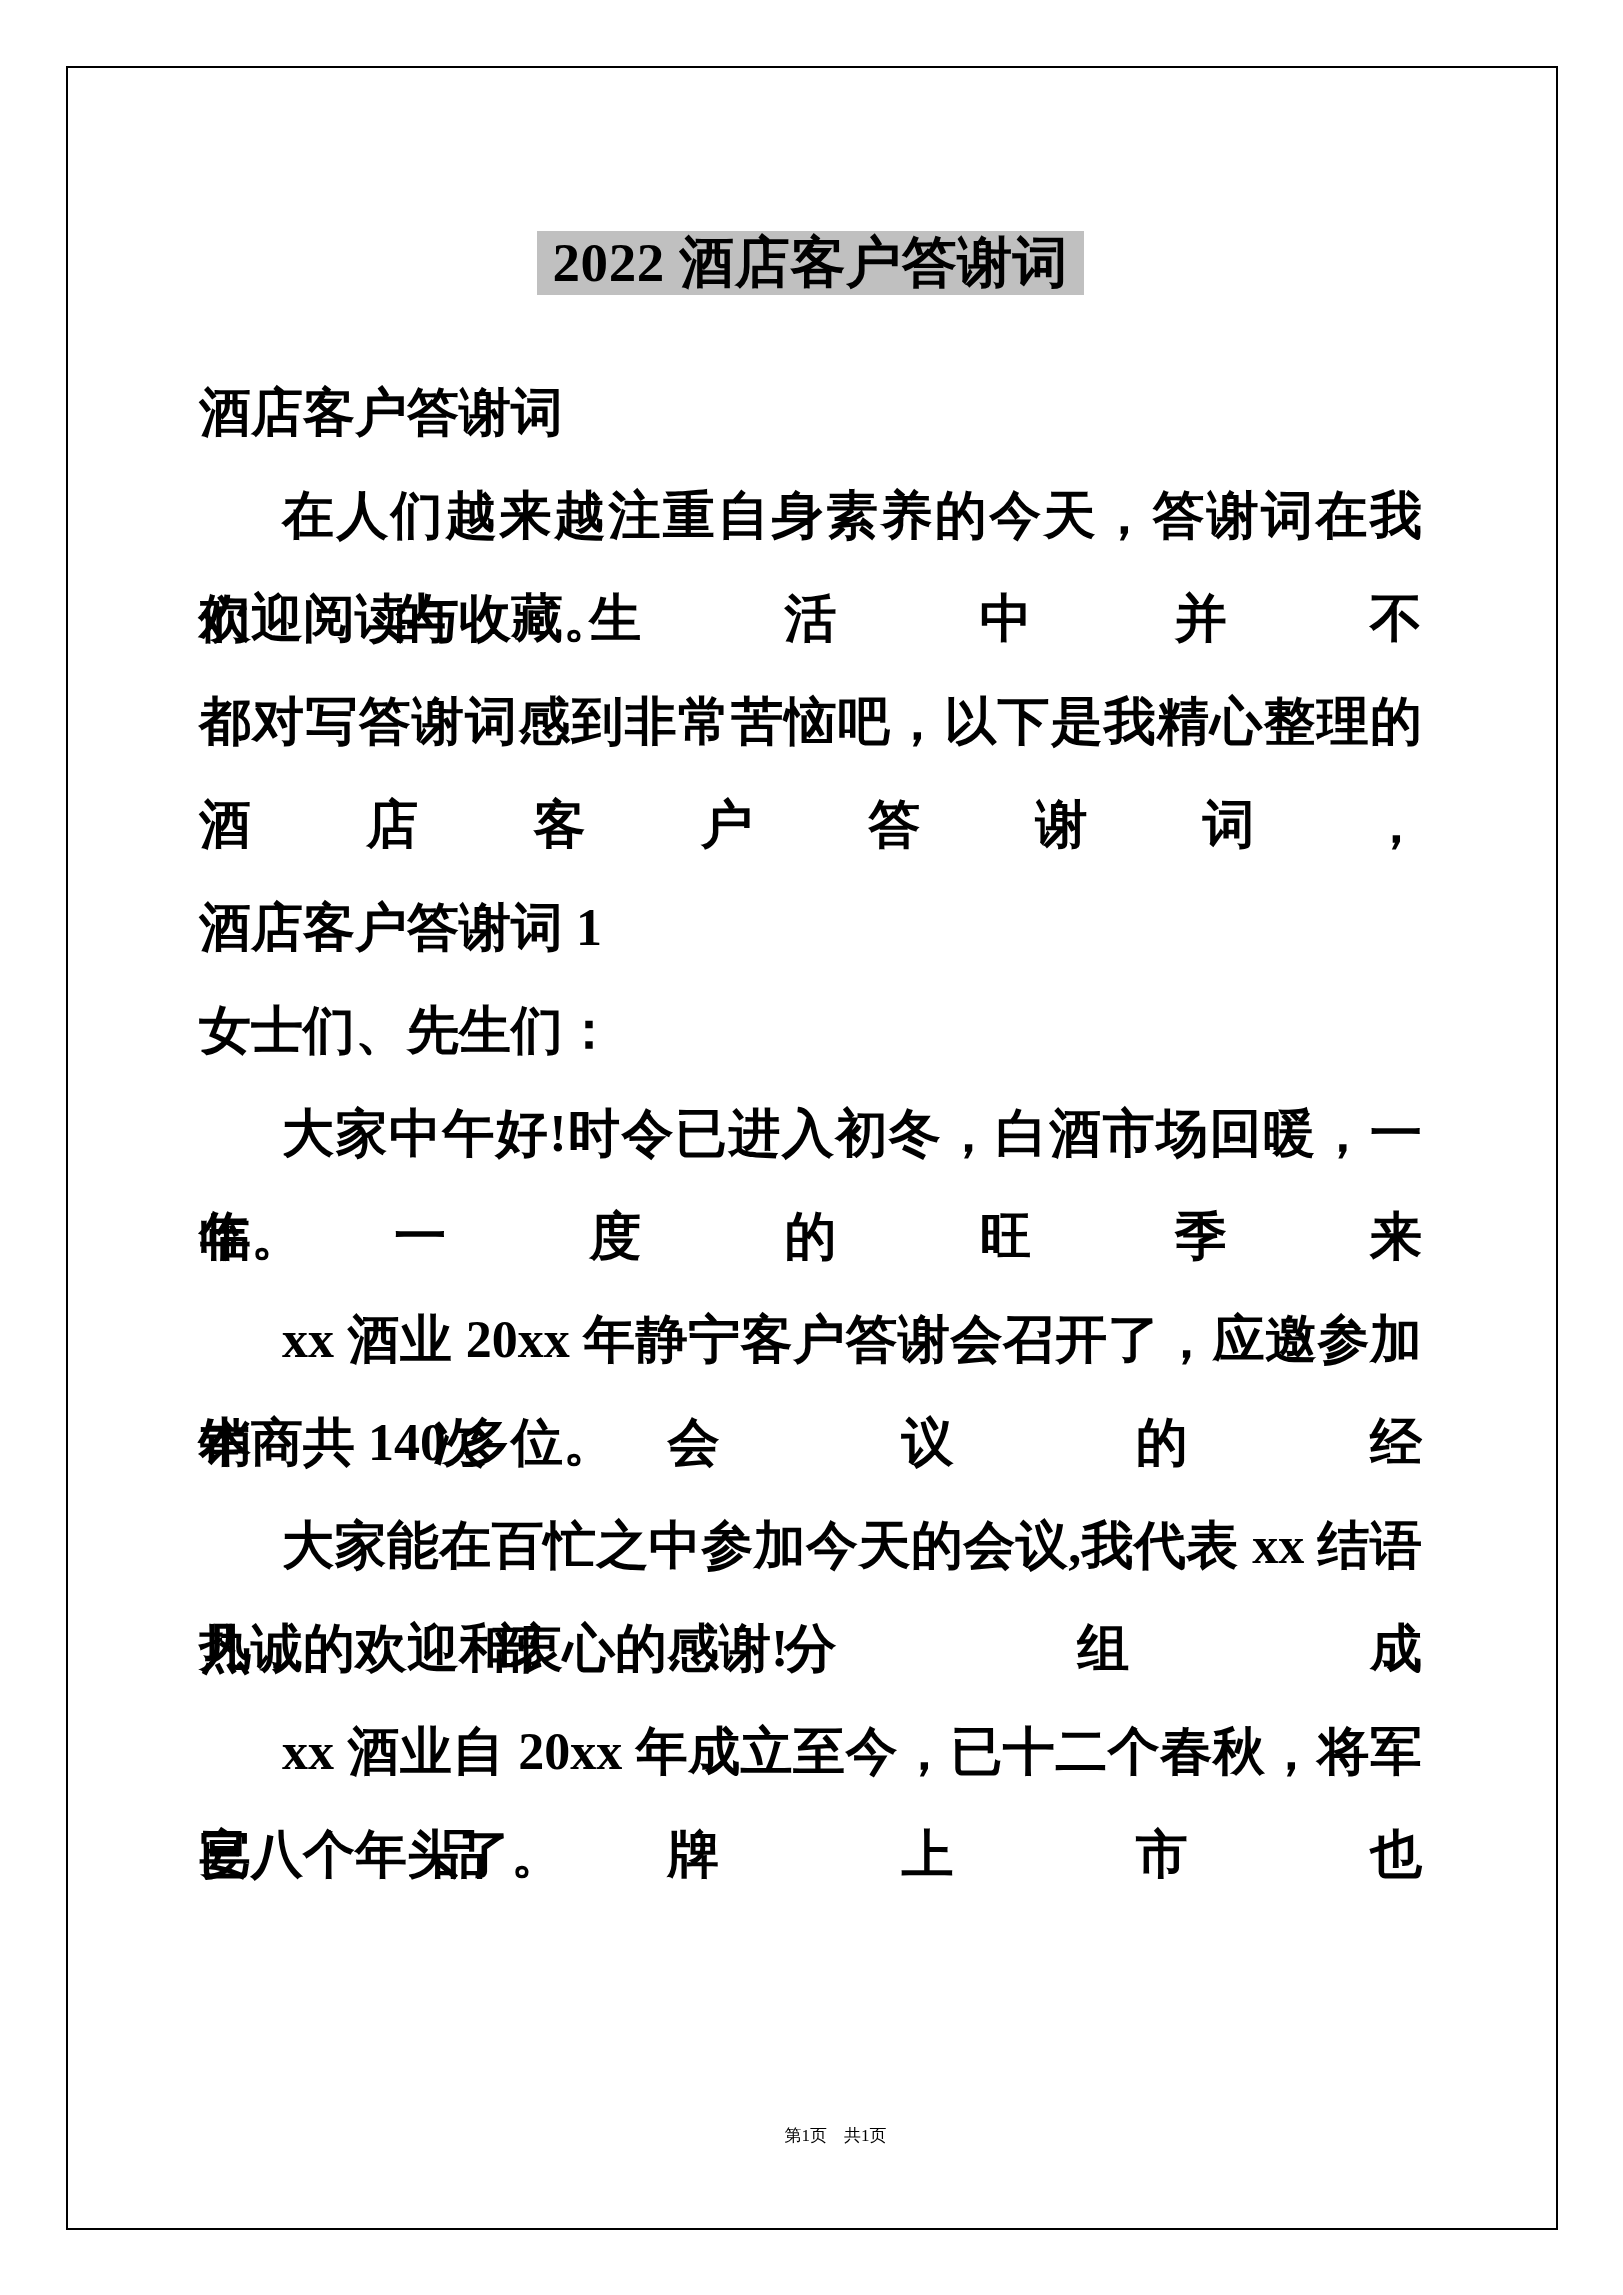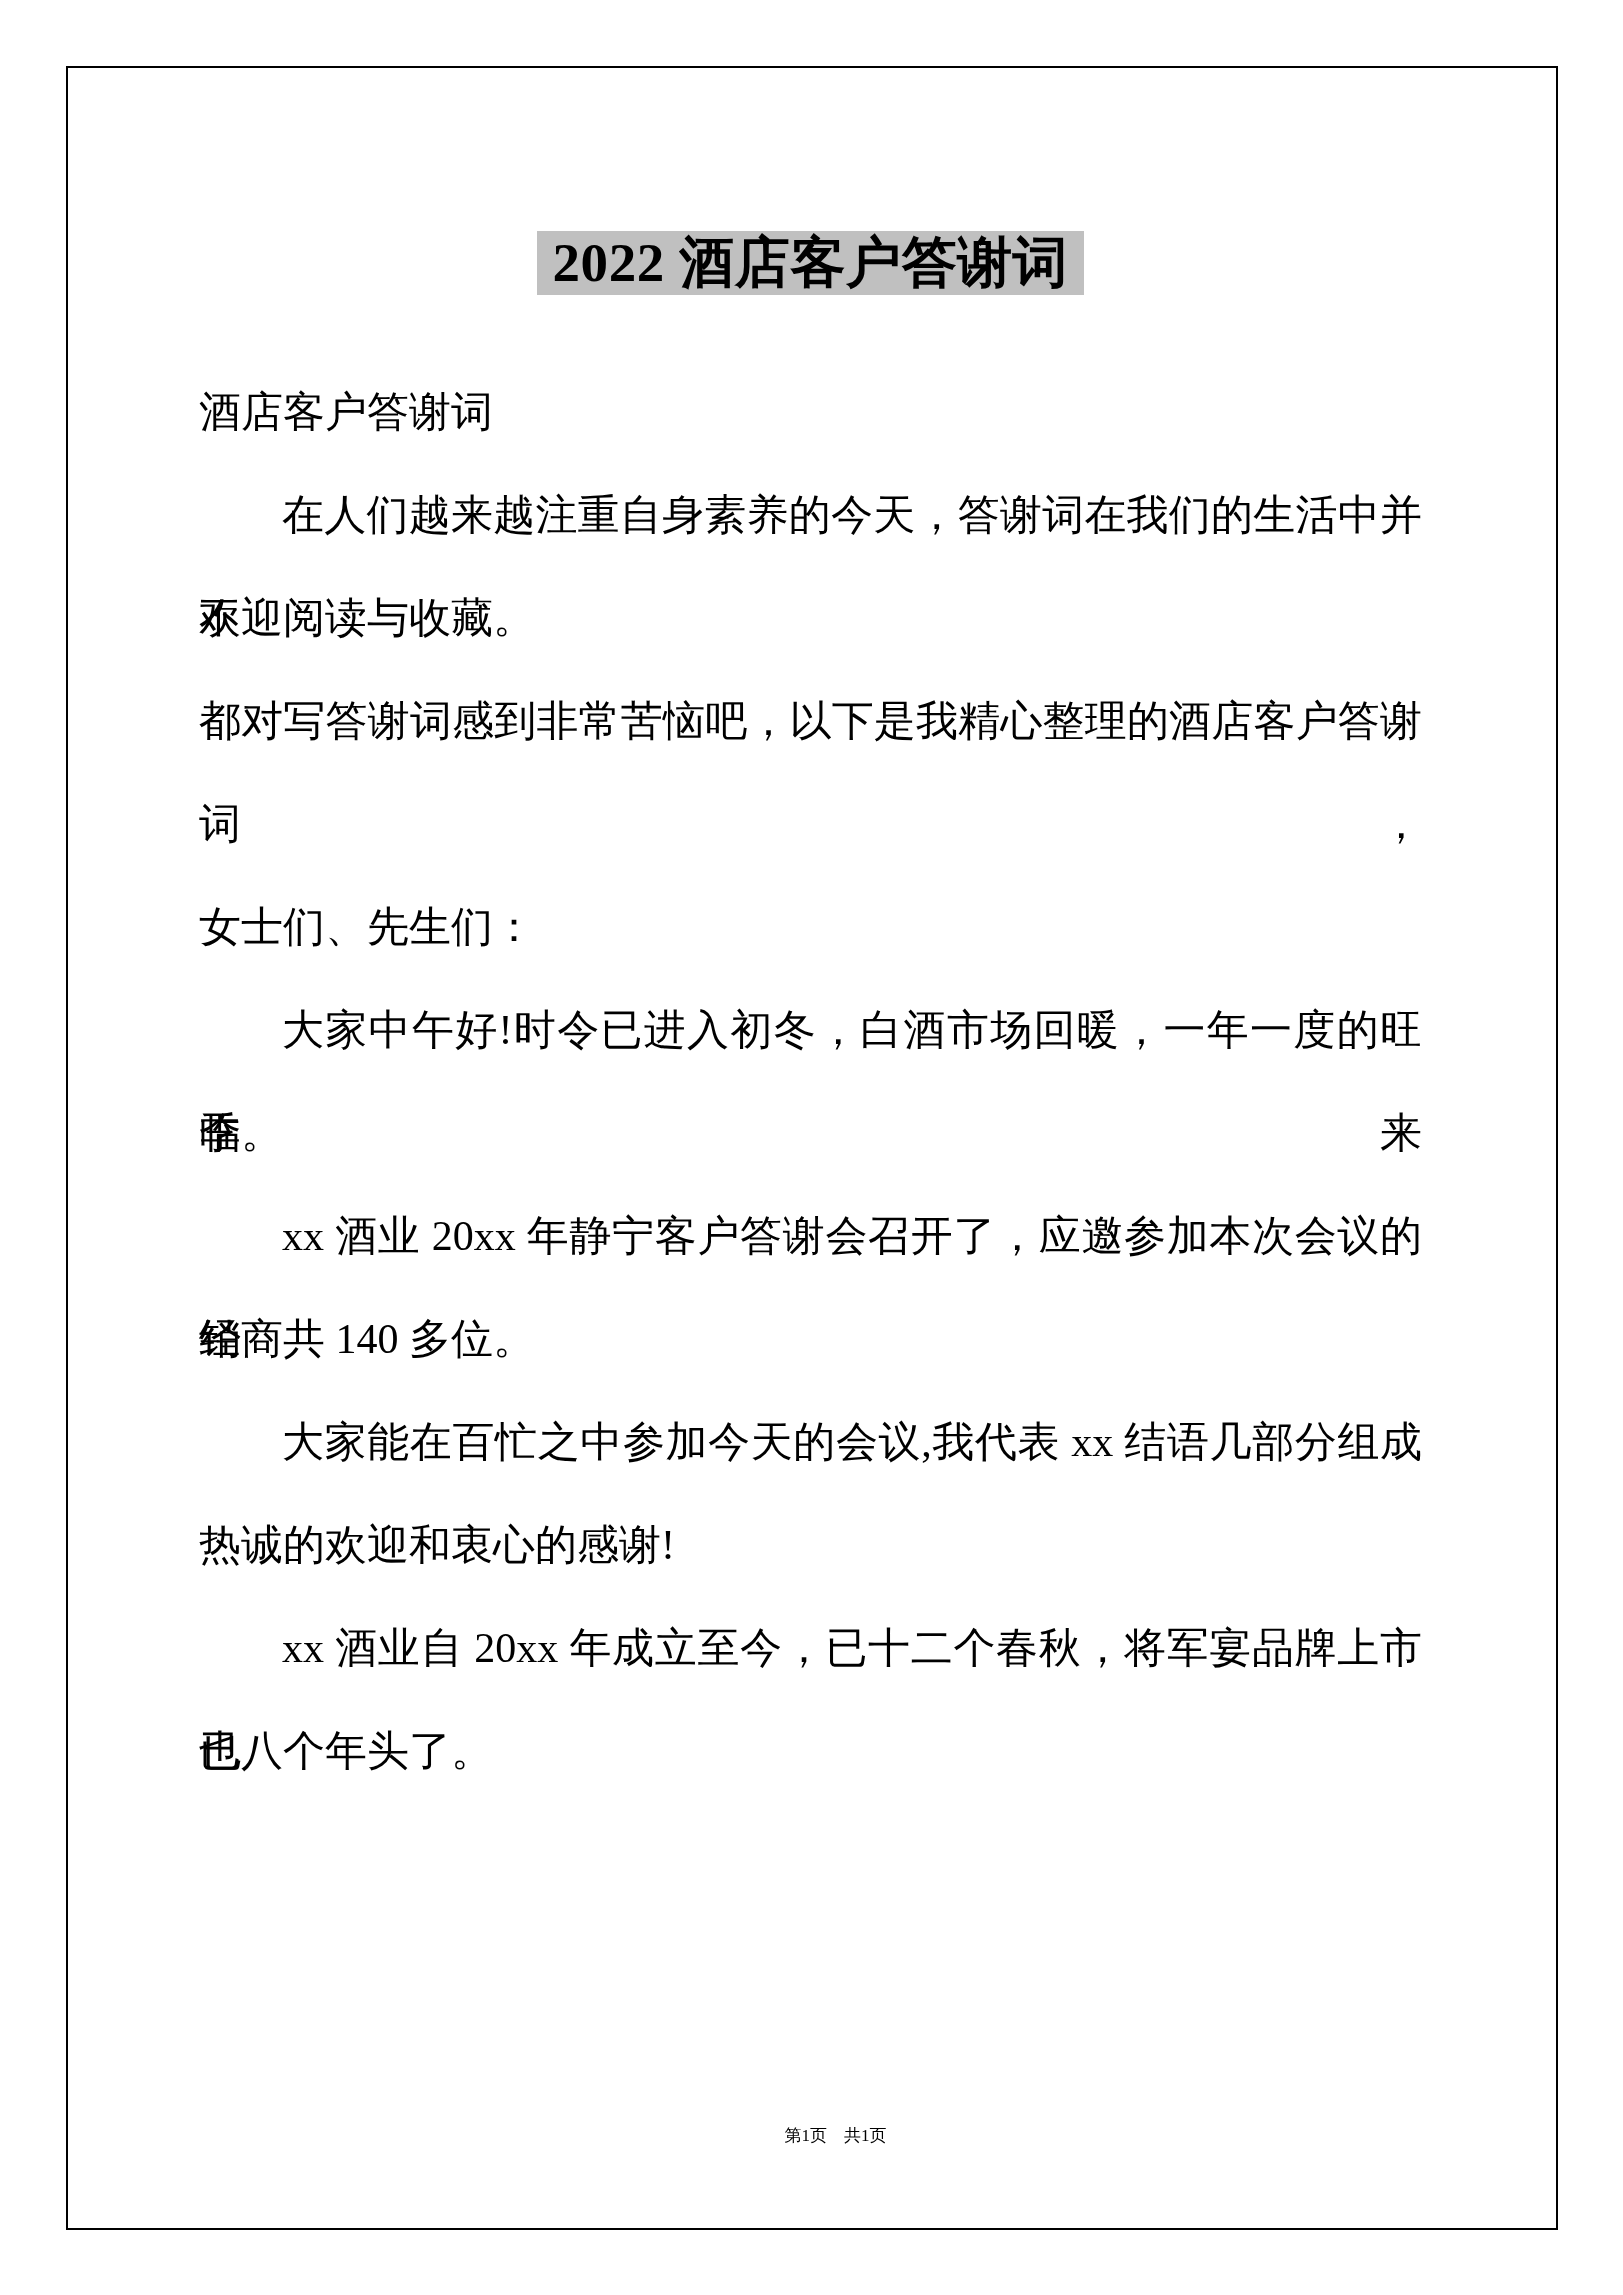--- a/index.html
+++ b/index.html
@@ -37,25 +37,26 @@
     margin: 12px auto 66px auto;
     background: #c0c0c0;
     font-weight: bold;
     font-size: 55px;
     line-height: 1.16;
     padding: 0 15.7px;
     white-space: nowrap;
     letter-spacing: 0.6px;
   }
   .line {
-    font-size: 42px;
+    font-size: 52px;
     height: 103px;
     line-height: 103px;
     text-align: left;
     white-space: nowrap;
+    font-weight: bold;
   }
   .line.justify {
     white-space: normal;
     text-align: justify;
     text-align-last: justify;
   }
   .line.indent-justify {
     white-space: normal;
     text-indent: 83px;
     text-align: justify;
@@ -83,20 +84,21 @@
   <div class="border-frame"></div>
 
   <div class="content">
     <div class="doc-title">2022 酒店客户答谢词</div>
 
     <div class="line">酒店客户答谢词</div>
     <div class="line indent-justify">在人们越来越注重自身素养的今天，答谢词在我们的生活中并不</div>
     <div class="line">欢迎阅读与收藏。</div>
     <div class="line justify">都对写答谢词感到非常苦恼吧，以下是我精心整理的酒店客户答谢词，</div>
     <div class="line blank"></div>
+    <div class="line">酒店客户答谢词 1</div>
     <div class="line">女士们、先生们：</div>
     <div class="line indent-justify">大家中午好!时令已进入初冬，白酒市场回暖，一年一度的旺季来</div>
     <div class="line">临。</div>
     <div class="line indent-justify">xx 酒业 20xx 年静宁客户答谢会召开了，应邀参加本次会议的经</div>
     <div class="line">销商共 140 多位。</div>
     <div class="line indent-justify">大家能在百忙之中参加今天的会议,我代表 xx 结语几部分组成</div>
     <div class="line">热诚的欢迎和衷心的感谢!</div>
     <div class="line indent-justify">xx 酒业自 20xx 年成立至今，已十二个春秋，将军宴品牌上市也</div>
     <div class="line">已八个年头了。</div>
   </div>

